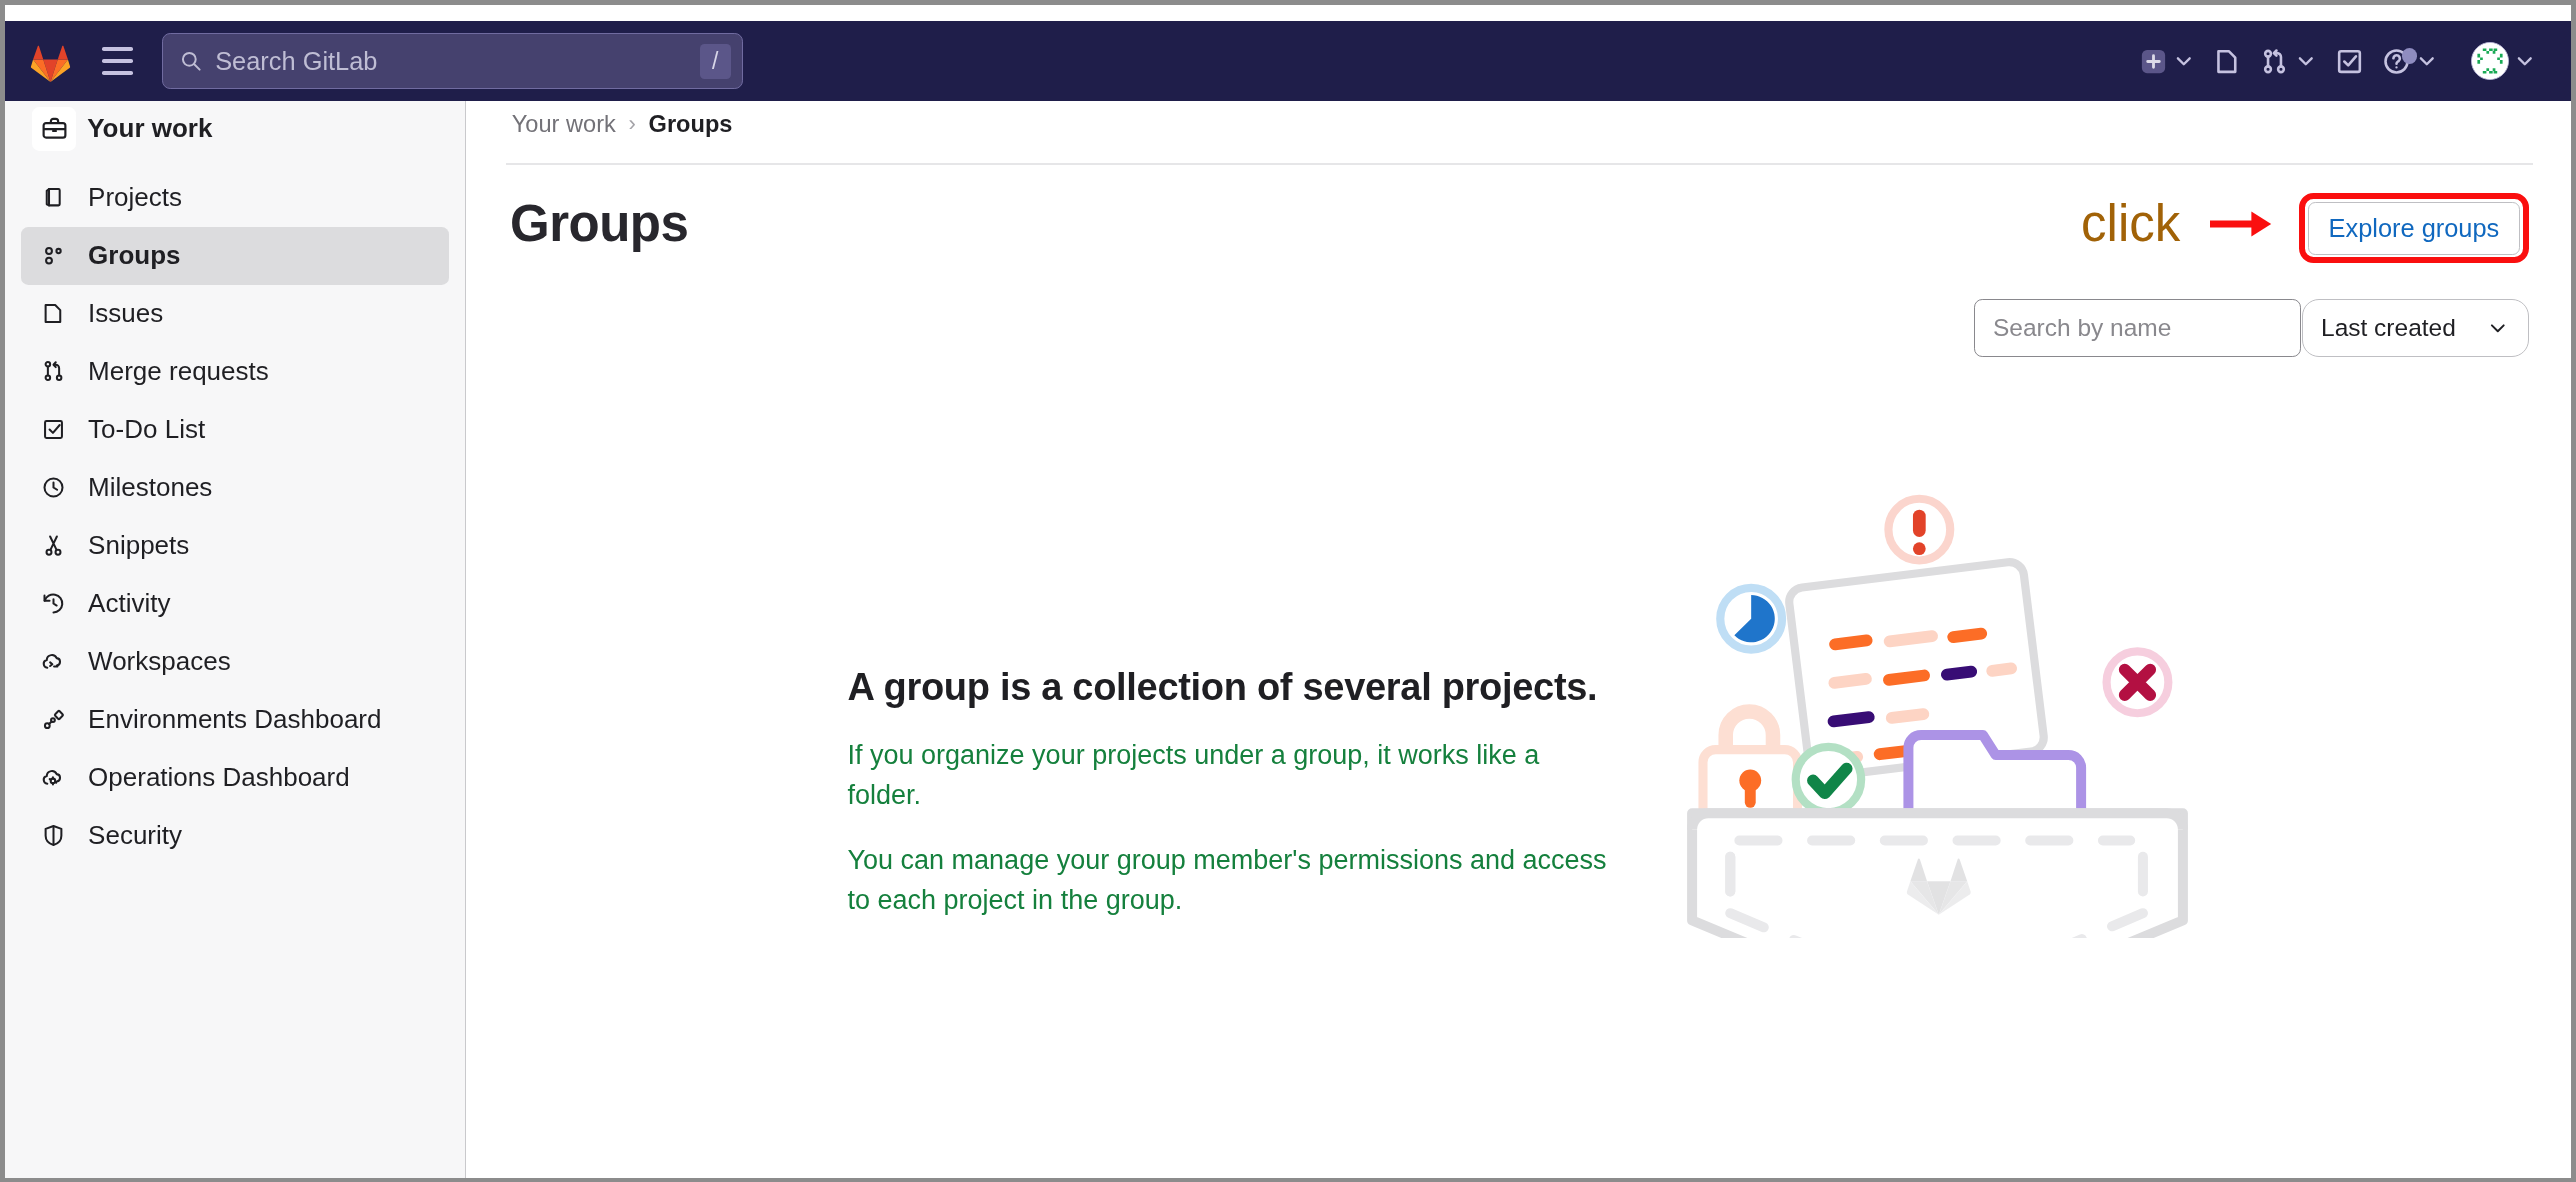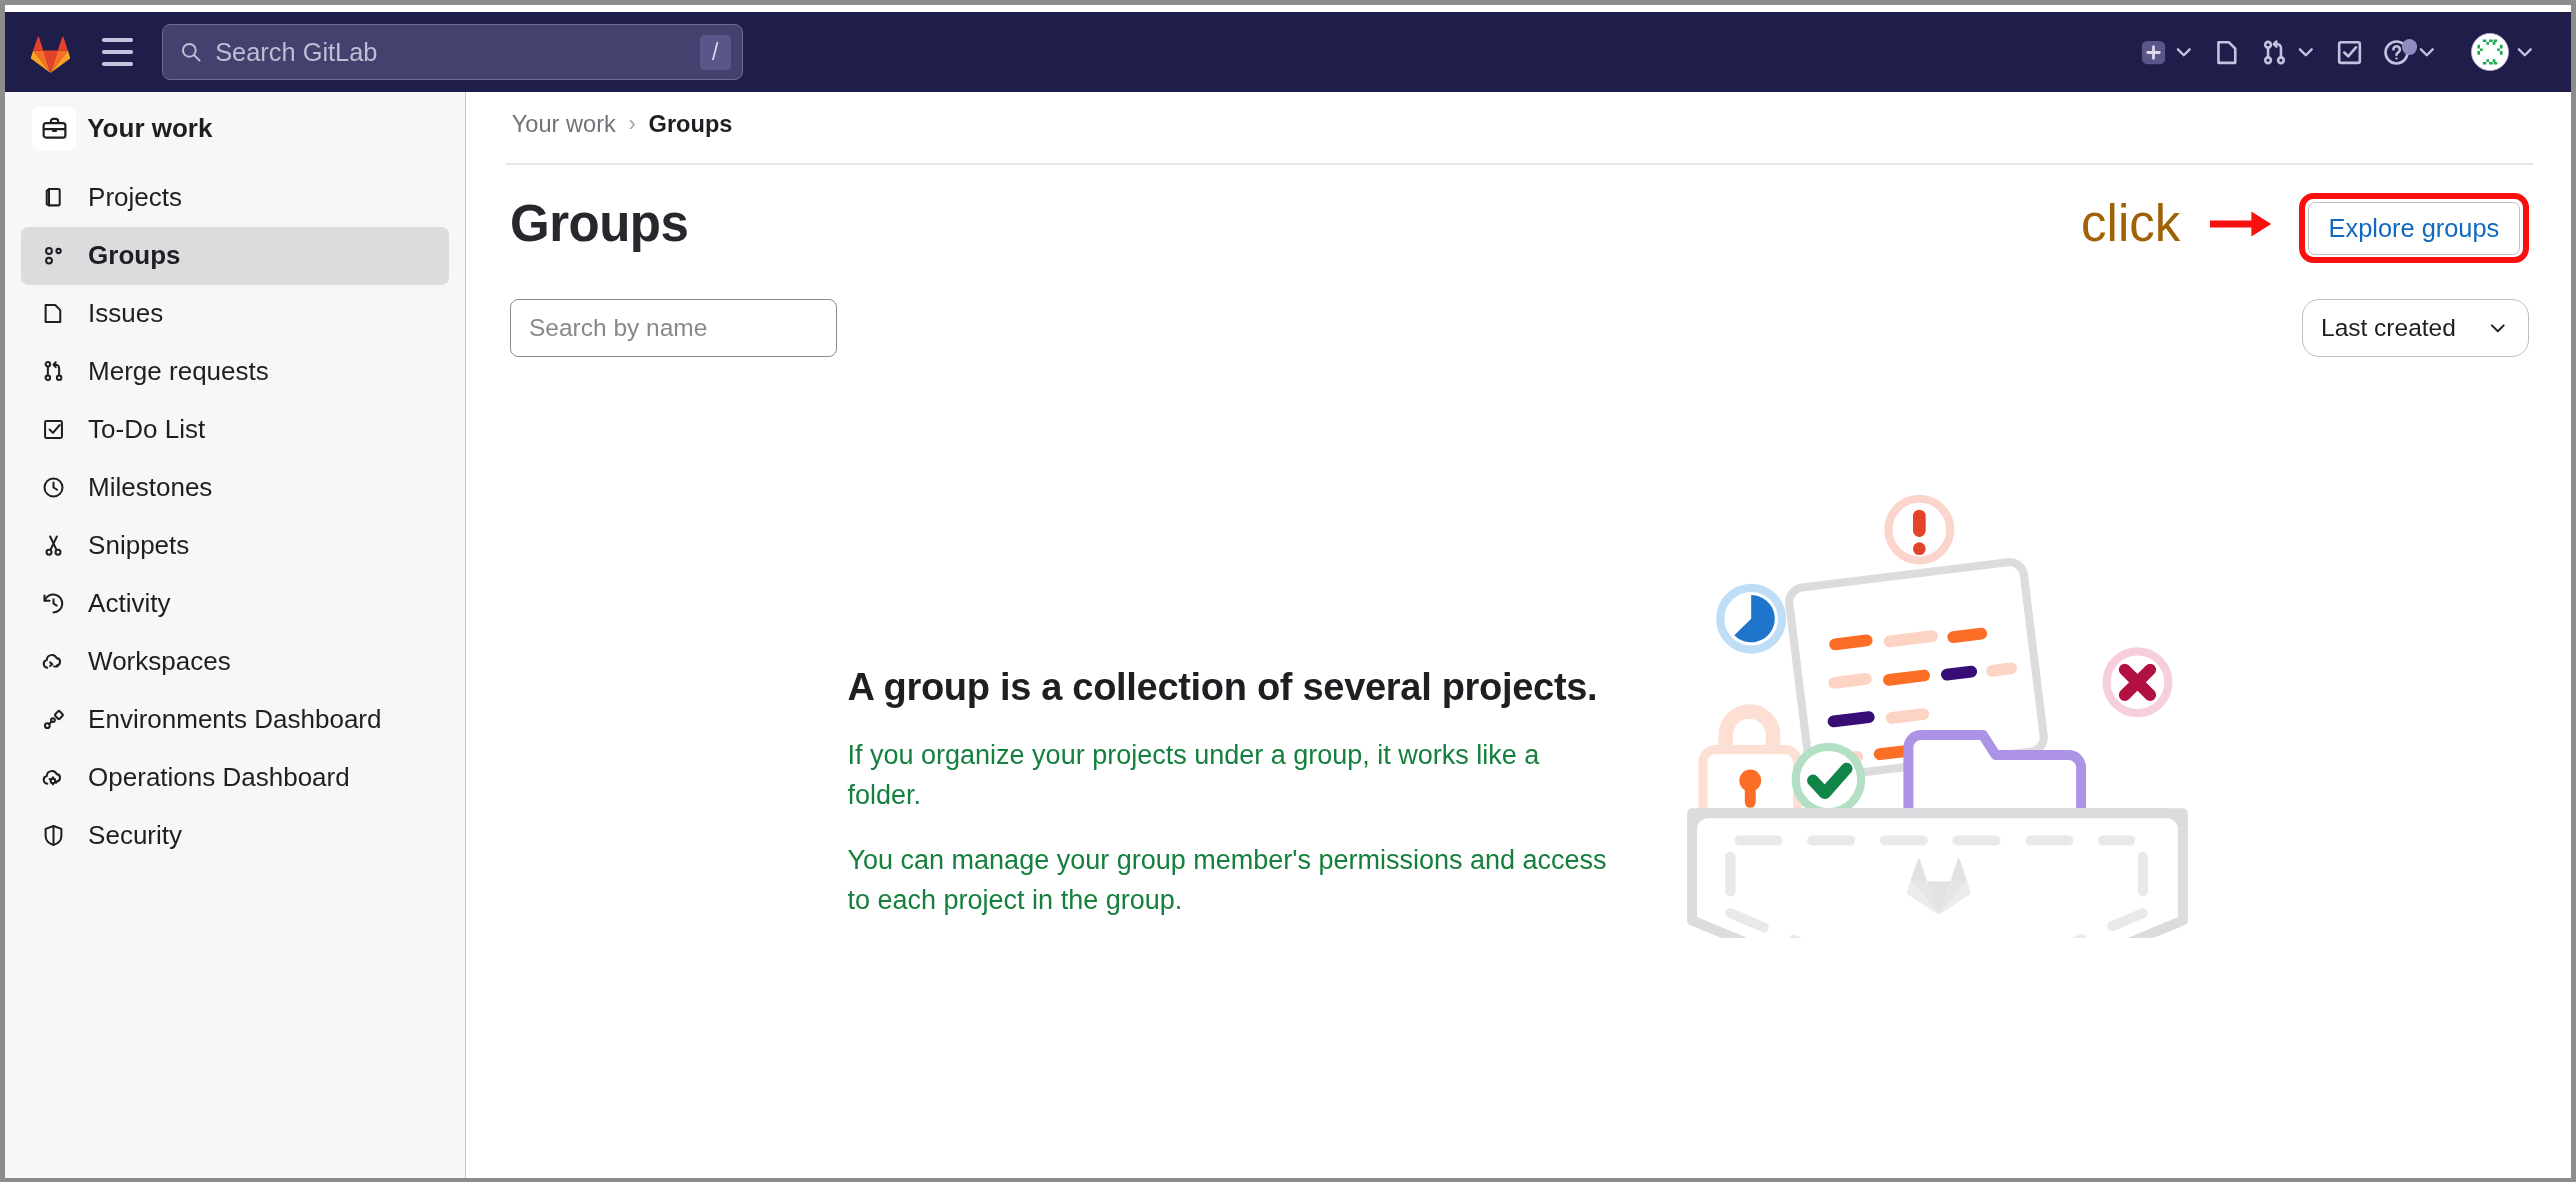--- a/index.html
+++ b/index.html
@@ -16,21 +16,21 @@
     left: 0; top: 0;
     width: 2576px; height: 1183px;
     border: 5.4px solid #8c8c8c;
     background: #fff;
     overflow: hidden;
   }
 
   
   .navbar {
     position: absolute;
-    left: 0; top: 7px;
+    left: 0; top: 16px;
     width: 100%; height: 80px;
     background: #1f1e4a;
     display: flex;
     align-items: center;
     padding: 0 23.6px 0 20px;
     z-index: 10;
   }
   .gl-logo { width: 51px; height: 51px; flex: 0 0 auto; }
   .hamburger {
     width: 42px; height: 42px;
@@ -193,21 +193,21 @@
     border-radius: 7.3px;
     color: #1068bf;
     font-size: 25.4px;
     padding: 11px 20px;
     cursor: pointer;
     white-space: nowrap;
     font-family: "Liberation Sans", sans-serif;
   }
 
   .filters {
-    display: flex; justify-content: space-between;
+    display: flex; justify-content: flex-end;
     align-items: center;
     gap: 1px;
     margin-top: 16.3px;
   }
   .search-by-name {
     width: 327px; height: 58px;
     border: 0.9px solid #89888d;
     border-radius: 8.2px;
     background: #fff;
     font-size: 24.5px;

